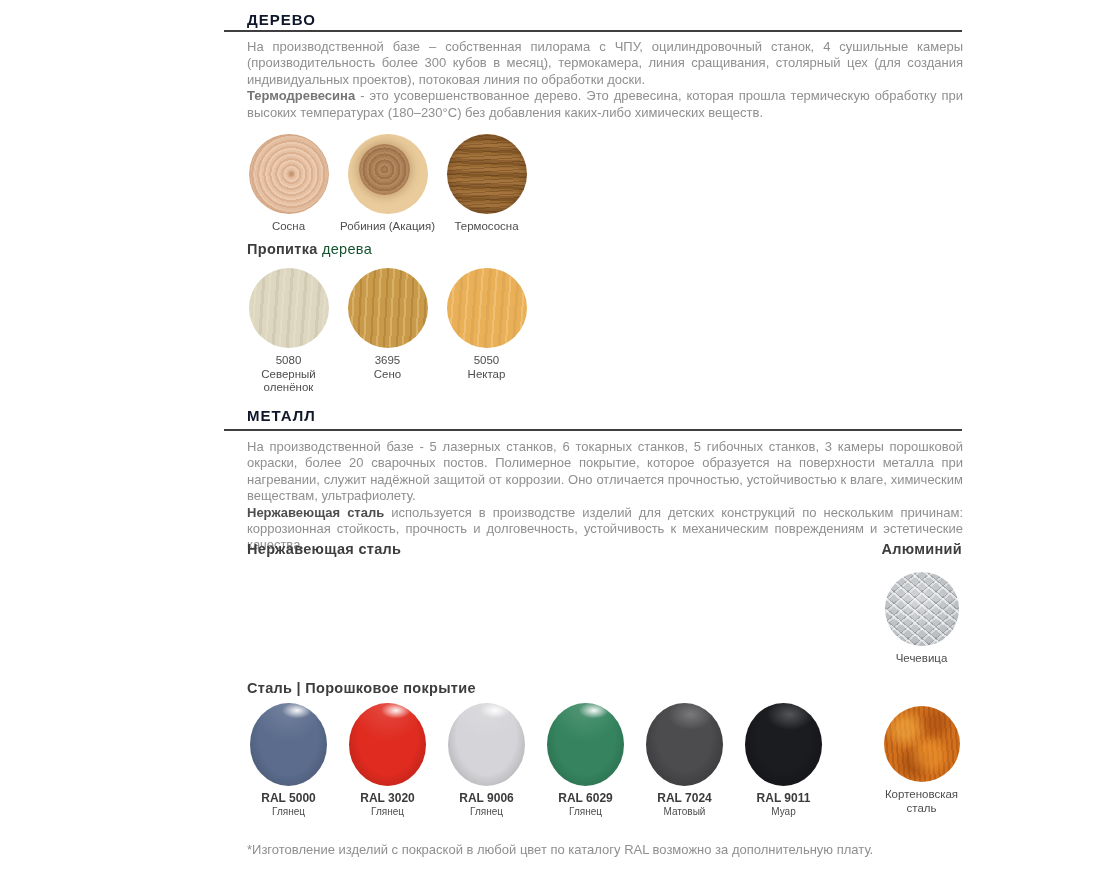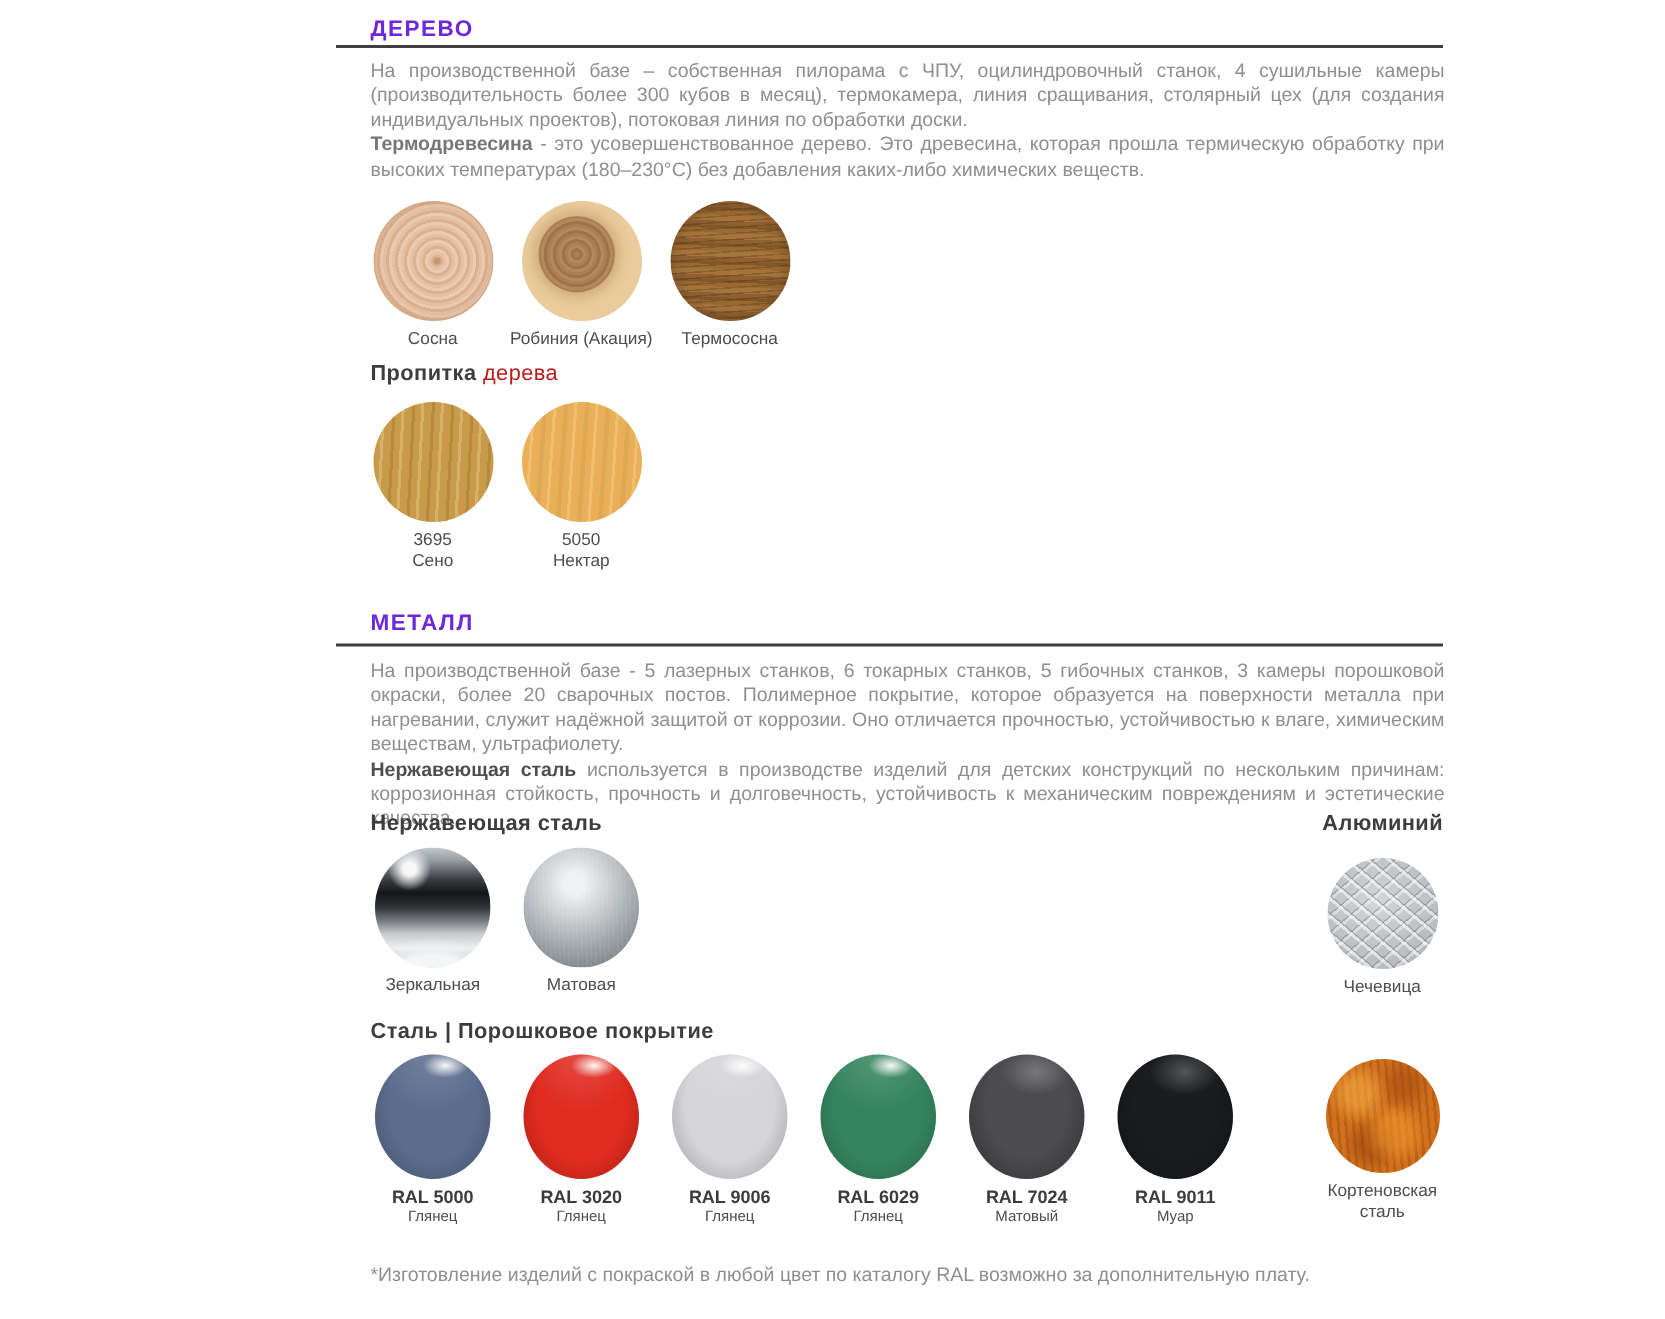--- a/index.html
+++ b/index.html
@@ -1,23 +1,23 @@
 <!DOCTYPE html>
 <html><head>
 <meta charset="utf-8">
 <style>
   html,body { margin:0; padding:0; background:#ffffff; }
   .page { position:relative; width:1110px; height:879px; background:#ffffff; overflow:hidden;
           font-family:"Liberation Sans", sans-serif; }
 
   
-  .sec-h { position:absolute; font-size:15px; font-weight:bold; color:#6d28d9; letter-spacing:1px; }
+  .sec-h { position:absolute; font-size:15px; font-weight:bold; color:#0f172a; letter-spacing:1px; }
   .rule  { position:absolute; left:224px; width:738px; height:2px; background:#3f3f3f; }
   .sub-h { position:absolute; font-size:14.5px; font-weight:bold; color:#3d3d3d; letter-spacing:.3px; }
-  .sub-h .lite { font-weight:normal; color:#b91c1c; }
+  .sub-h .lite { font-weight:normal; color:#14532d; }
 
   
   .para { position:absolute; left:247px; width:716px; font-size:13px; line-height:16.4px;
           color:#8f8f8f; text-align:justify; }
   .para .term-wood  { font-weight:bold; color:#767676; }
   .para .term-metal { font-weight:bold; color:#4e4e4e; }
   .para .blockstart { display:block; }
 
   
   .row  { position:absolute; display:flex; }
@@ -160,20 +160,27 @@
       <div class="lbl">Термососна</div>
     </div>
   </div>
 
   <div class="sub-h h-imp">
     <span>Пропитка</span><span class="lite"> дерева</span>
   </div>
 
   <div class="row row-imp">
     <div class="cell">
+      <div class="disc d80 g-soft" style="background-color: rgb(221, 214, 192);"></div>
+      <div class="lbl">
+        <div>5080</div>
+        <div>Северный оленёнок</div>
+      </div>
+    </div>
+    <div class="cell">
       <div class="disc d80 g-strong" style="background-color: rgb(200, 154, 74);"></div>
       <div class="lbl">
         <div>3695</div>
         <div>Сено</div>
       </div>
     </div>
     <div class="cell">
       <div class="disc d80 g-soft" style="background-color: rgb(234, 176, 87);"></div>
       <div class="lbl">
         <div>5050</div>
@@ -186,30 +193,20 @@
   <div class="rule rule2"></div>
 
   <div class="para p-metal">
     <span>На производственной базе - 5 лазерных станков, 6 токарных станков, 5 гибочных станков, 3 камеры порошковой окраски, более 20 сварочных постов. Полимерное покрытие, которое образуется на поверхности металла при нагревании, служит надёжной защитой от коррозии. Оно отличается прочностью, устойчивостью к влаге, химическим веществам, ультрафиолету.</span>
     <span class="blockstart"><span class="term-metal">Нержавеющая сталь</span><span> используется в производстве изделий для детских конструкций по нескольким причинам: коррозионная стойкость, прочность и долговечность, устойчивость к механическим повреждениям и эстетические качества.</span></span>
   </div>
 
   <div class="sub-h h-stain">Нержавеющая сталь</div>
   <div class="sub-h h-alum">Алюминий</div>
 
-  <div class="row row-stain">
-    <div class="cell">
-      <div class="sphere chrome"></div>
-      <div class="lbl">Зеркальная</div>
-    </div>
-    <div class="cell">
-      <div class="sphere matte-steel"></div>
-      <div class="lbl">Матовая</div>
-    </div>
-  </div>
 
   <div class="cell cell-alum">
     <div class="sphere checker"></div>
     <div class="lbl">Чечевица</div>
   </div>
 
   <div class="sub-h h-powder">Сталь | Порошковое покрытие</div>
 
   <div class="row row-powder">
     <div class="cell">

